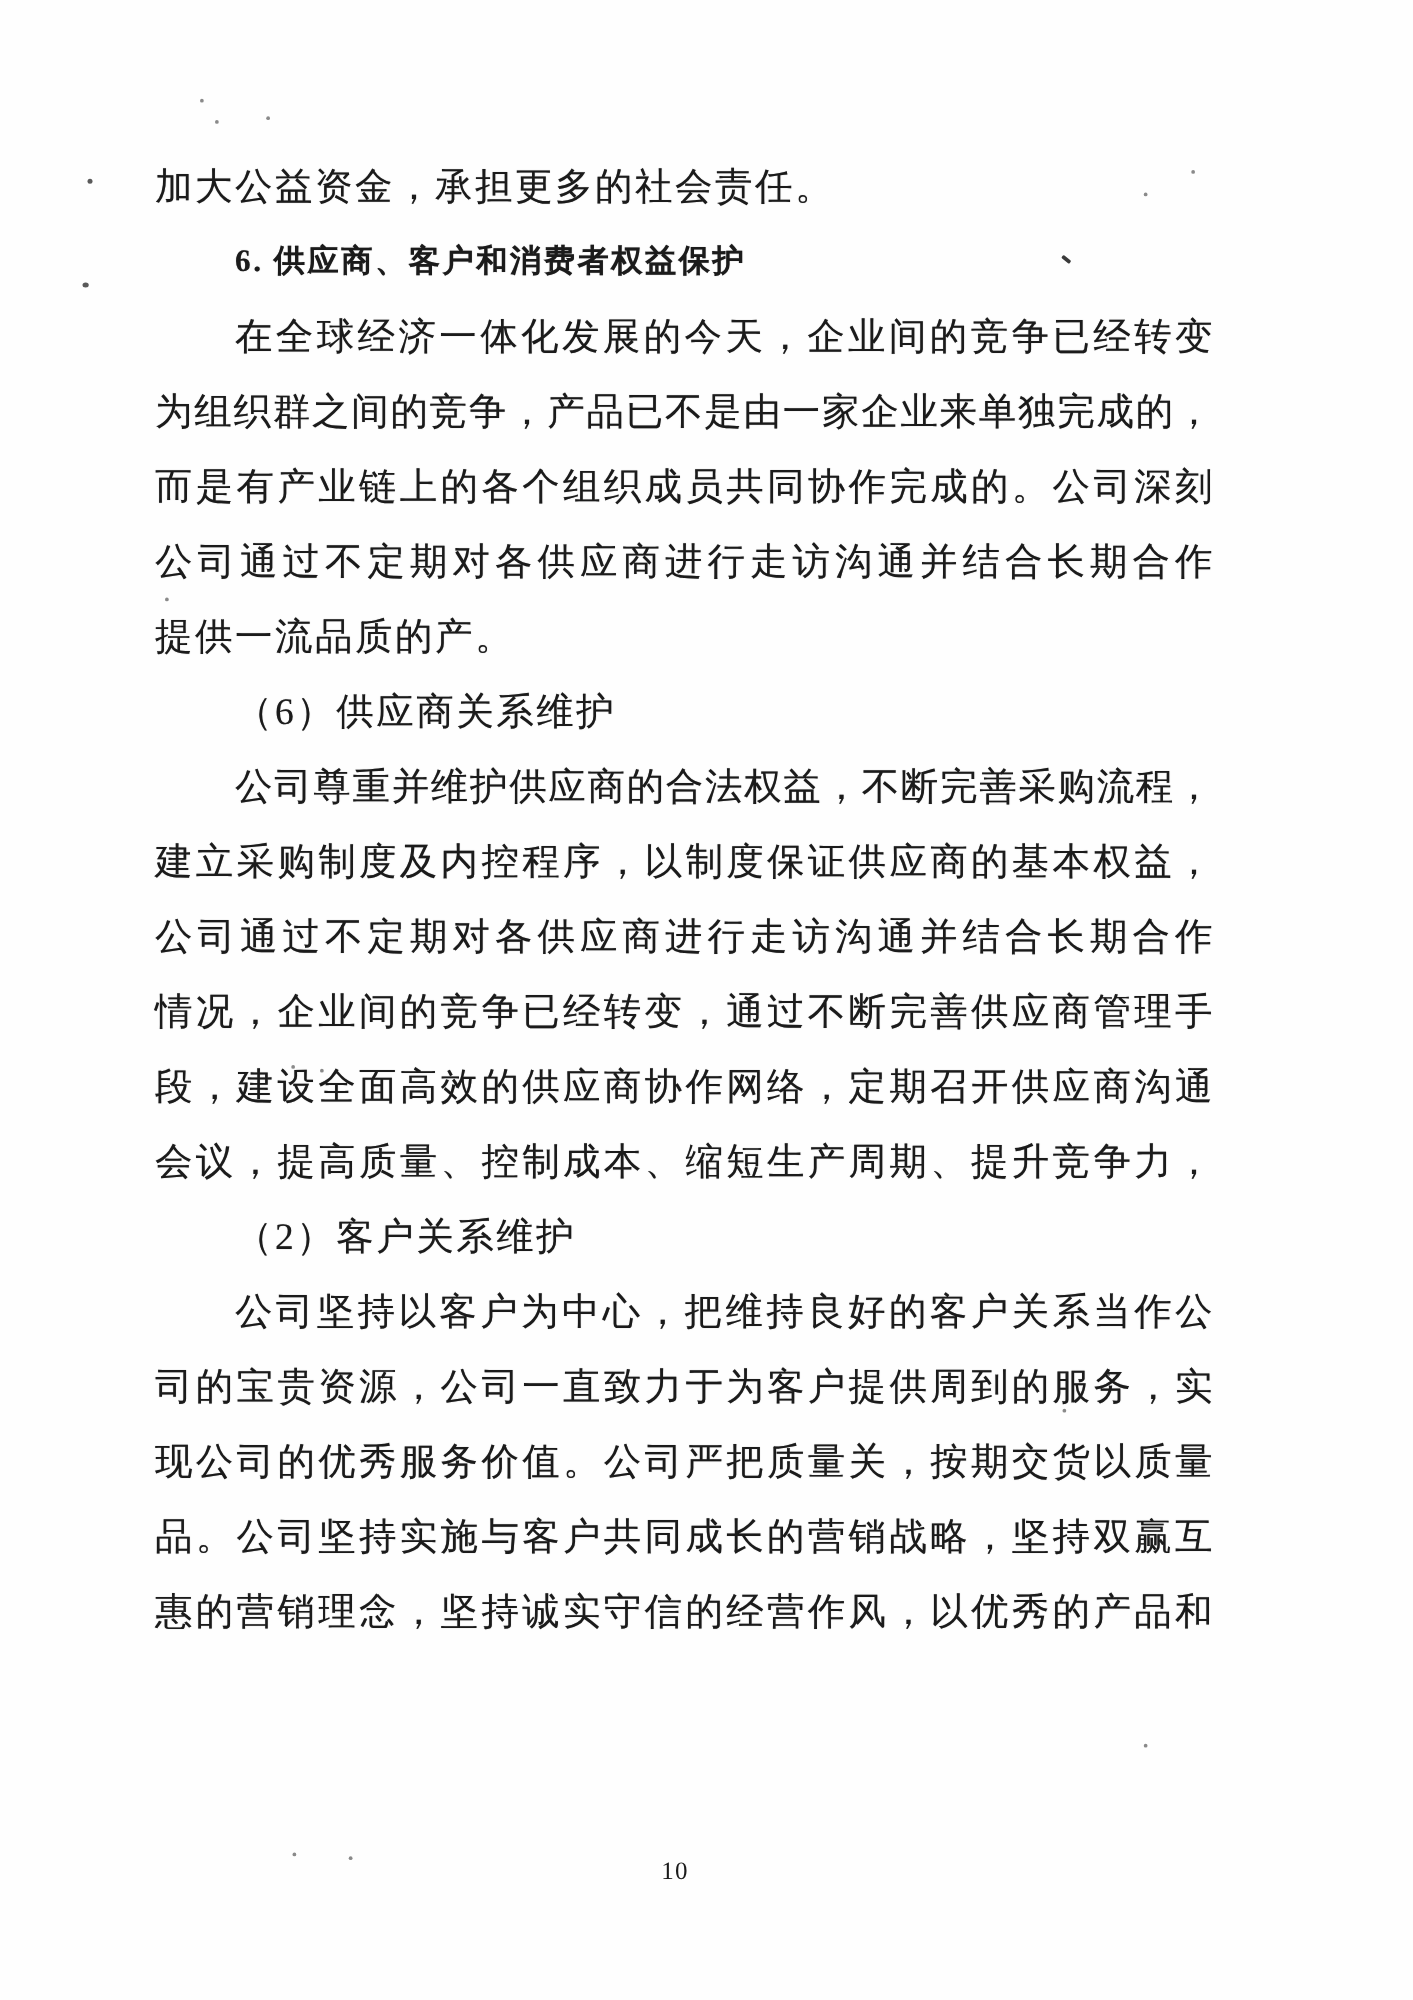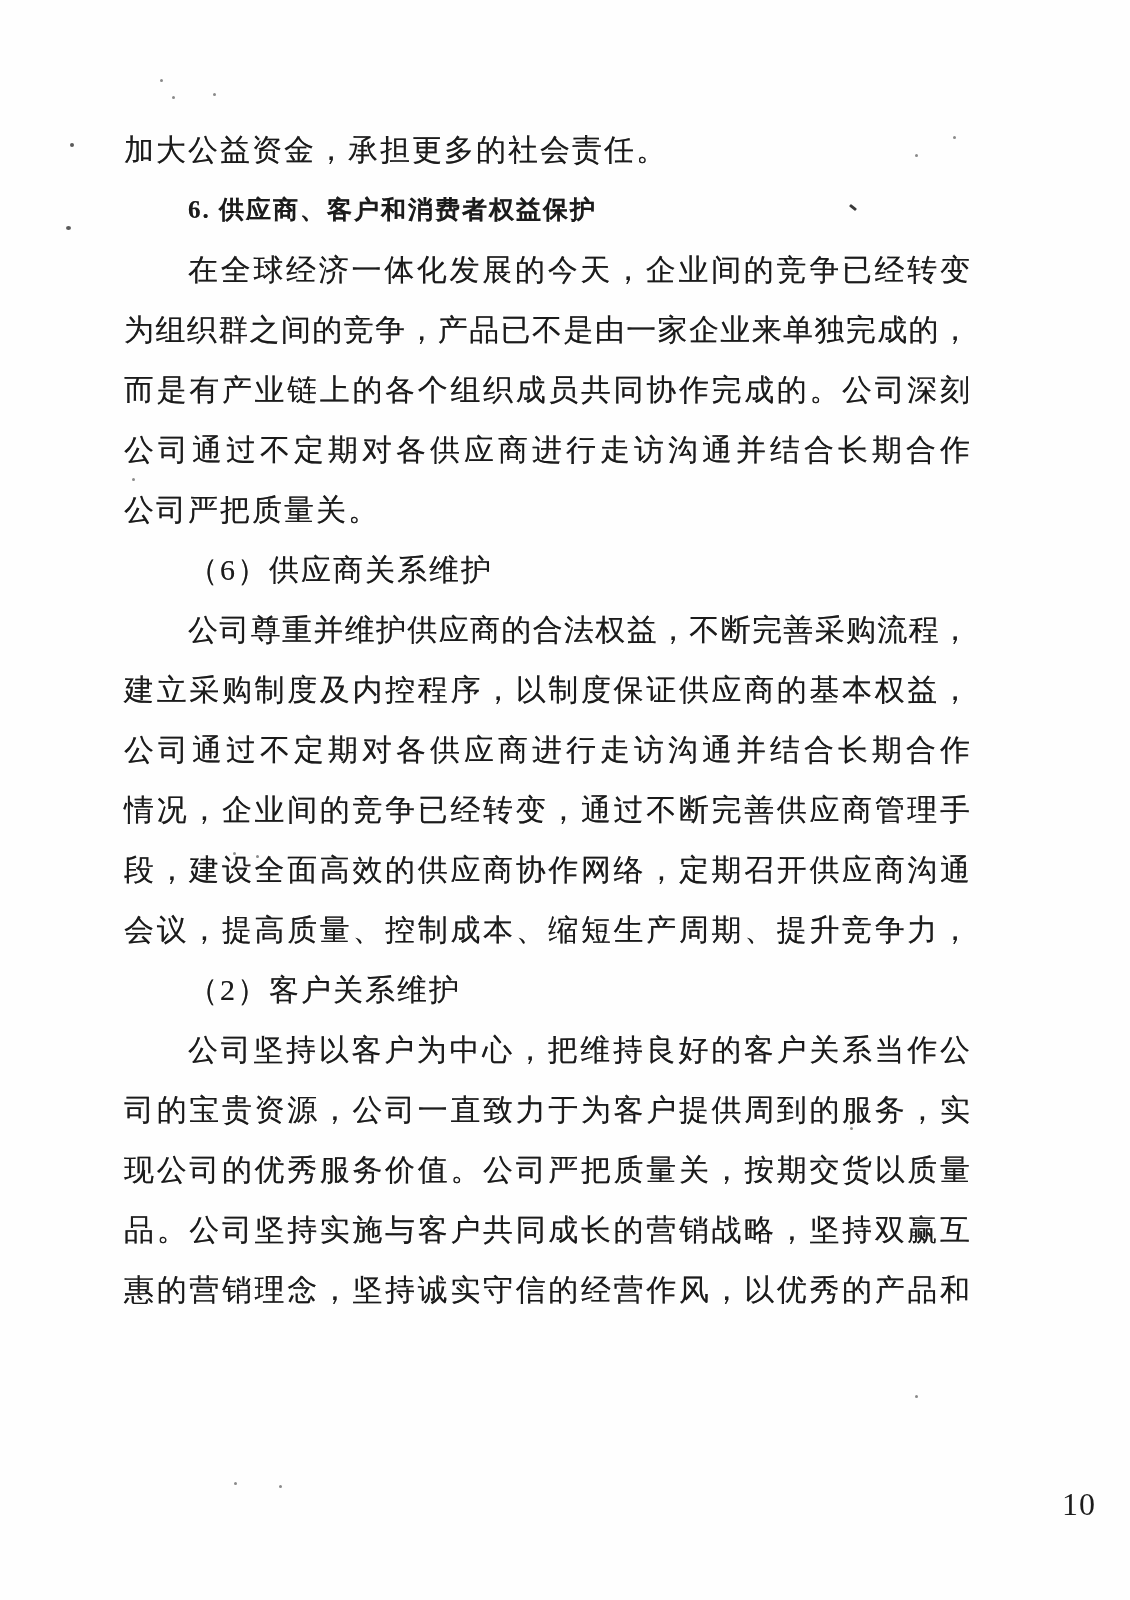--- a/index.html
+++ b/index.html
@@ -40,24 +40,24 @@
   .line.indent {
     padding-left: 64px;
   }
   .line.heading {
     font-weight: bold;
     font-size: 25px;
   }
   .page-number {
     position: absolute;
     top: 1486px;
-    left: 16px;
+    left: 0;
     width: 1080px;
-    text-align: right;
-    font-size: 32px;
+    text-align: center;
+    font-size: 20px;
     letter-spacing: 1px;
   }
   .speck {
     position: absolute;
     background: #5a5a5a;
     border-radius: 50%;
   }
   .speck.light { background: #8a8a8a; }
   .tick {
     position: absolute;
@@ -88,21 +88,21 @@
   <div class="speck light" style="left:234px;top:1482px;width:3px;height:3px;"></div>
   <div class="speck light" style="left:279px;top:1485px;width:3px;height:3px;"></div>
 
   <div class="text-column">
     <div class="line">加大公益资金，承担更多的社会责任。</div>
     <div class="line indent heading">6. 供应商、客户和消费者权益保护</div>
     <div class="line indent fill">在全球经济一体化发展的今天，企业间的竞争已经转变</div>
     <div class="line fill">为组织群之间的竞争，产品已不是由一家企业来单独完成的，</div>
     <div class="line fill">而是有产业链上的各个组织成员共同协作完成的。公司深刻</div>
     <div class="line fill">公司通过不定期对各供应商进行走访沟通并结合长期合作</div>
-    <div class="line">公司严把质量关。</div>
+    <div class="line">提供一流品质的产。</div>
     <div class="line indent">（6）供应商关系维护</div>
     <div class="line indent fill">公司尊重并维护供应商的合法权益，不断完善采购流程，</div>
     <div class="line fill">建立采购制度及内控程序，以制度保证供应商的基本权益，</div>
     <div class="line fill">公司通过不定期对各供应商进行走访沟通并结合长期合作</div>
     <div class="line fill">情况，企业间的竞争已经转变，通过不断完善供应商管理手</div>
     <div class="line fill">段，建设全面高效的供应商协作网络，定期召开供应商沟通</div>
     <div class="line fill">会议，提高质量、控制成本、缩短生产周期、提升竞争力，</div>
     <div class="line indent">（2）客户关系维护</div>
     <div class="line indent fill">公司坚持以客户为中心，把维持良好的客户关系当作公</div>
     <div class="line fill">司的宝贵资源，公司一直致力于为客户提供周到的服务，实</div>

